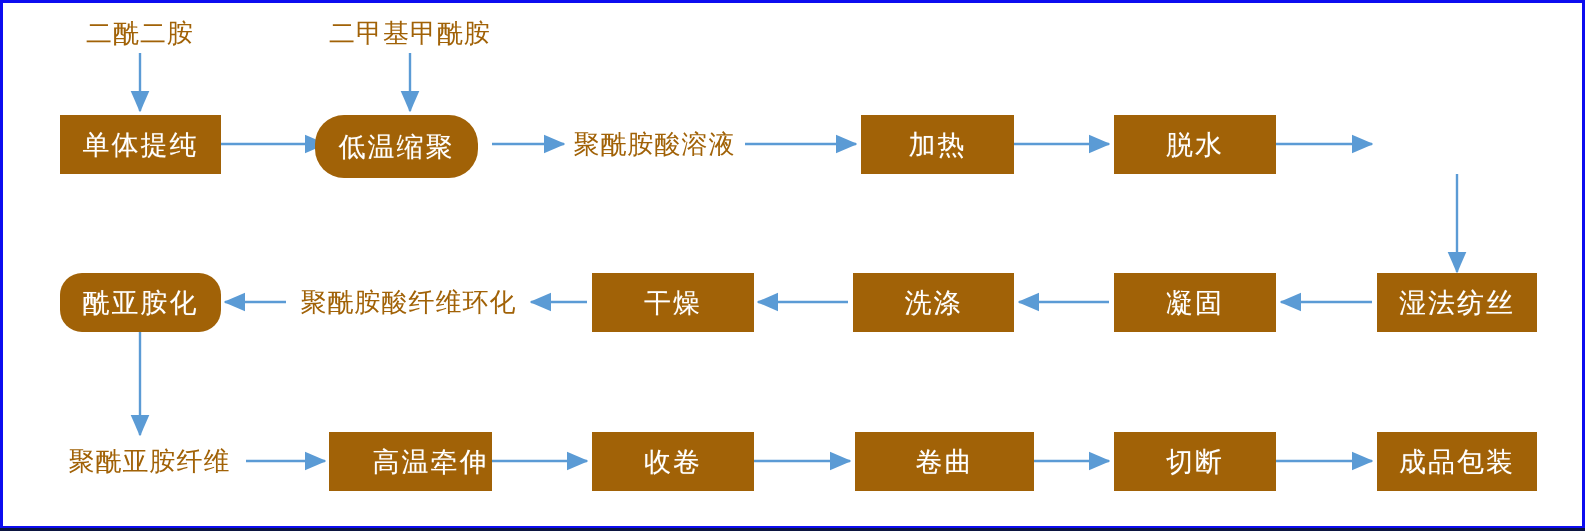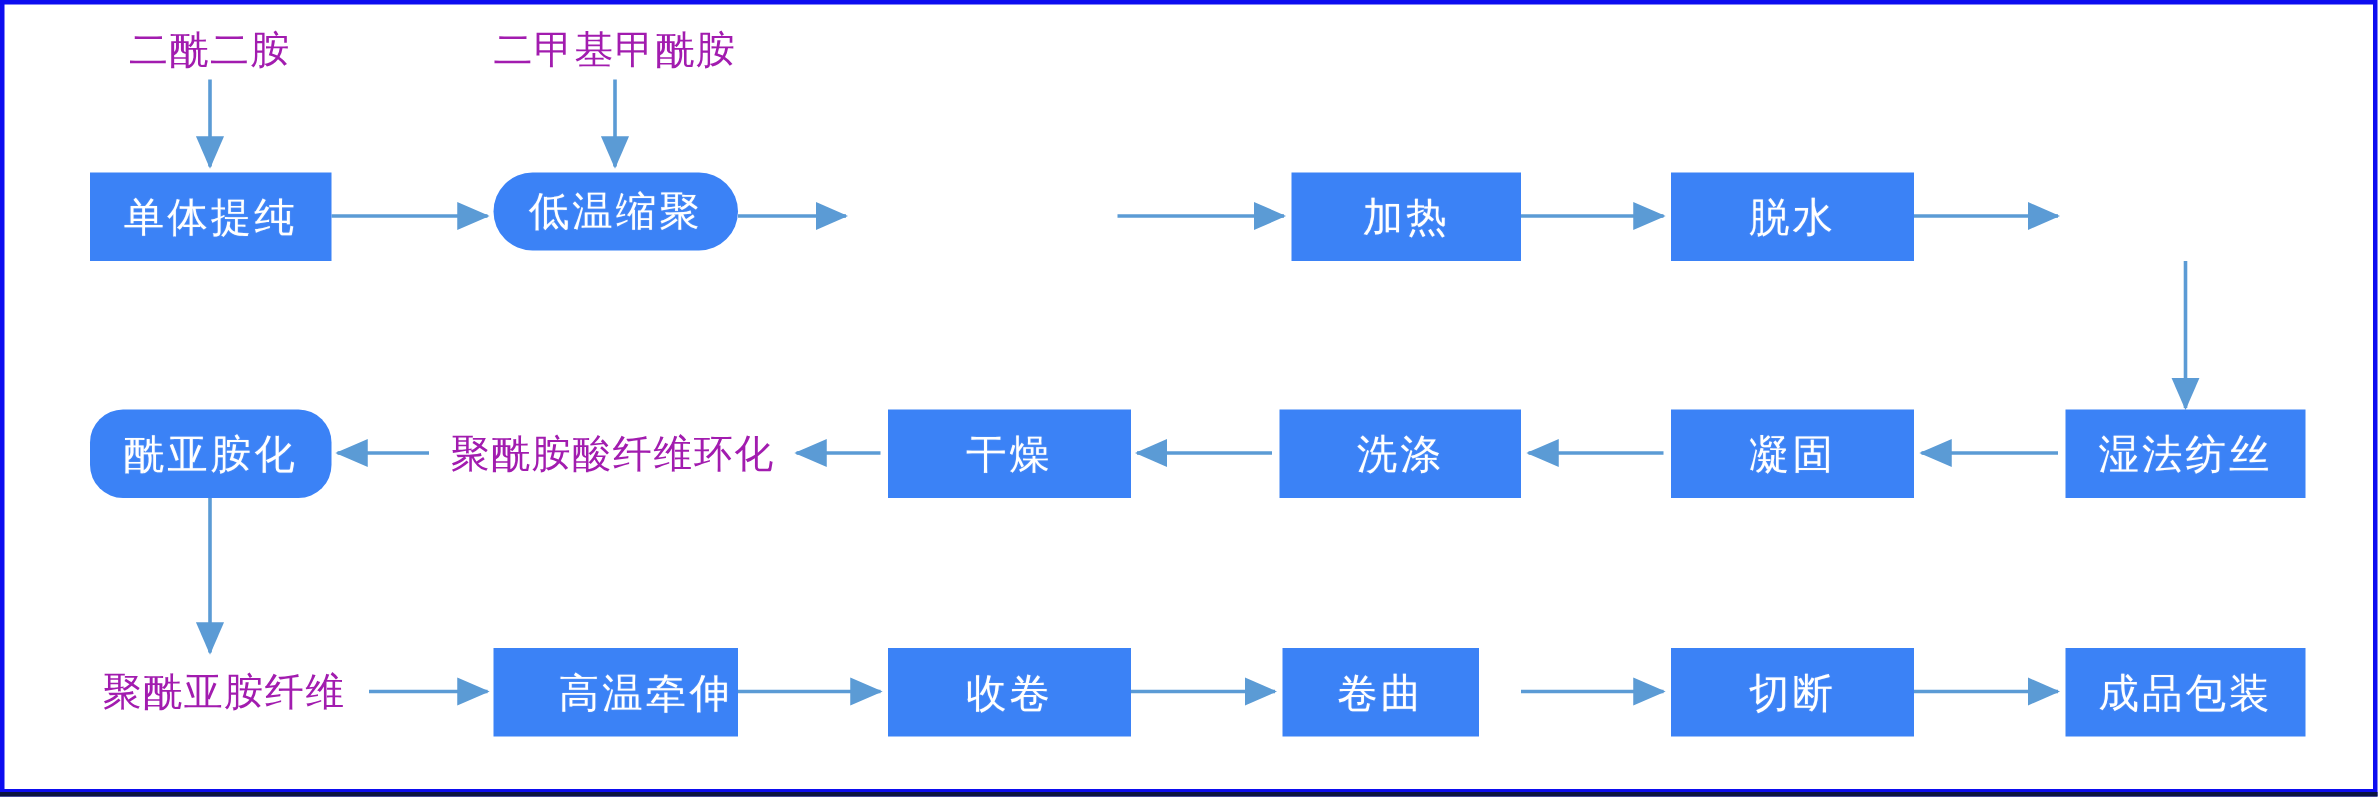--- a/index.html
+++ b/index.html
@@ -17,32 +17,32 @@
     background:#fff;
   }
   #frame:after{
     content:"";position:absolute;left:-3px;right:-3px;bottom:-5px;
     height:3px;background:#0b1440;
   }
   #canvas{position:absolute;left:0;top:0;width:1585px;height:531px;}
 
   .node{
     position:absolute;
-    background:#3b82f6;
+    background:#a16207;
     color:#ffffff;
     display:flex;align-items:center;justify-content:center;
     font-size:27px;
     letter-spacing:2px;
     box-sizing:border-box;
     white-space:nowrap;
     text-shadow:0 0 1px rgba(255,255,255,.35);
   }
   .label{
     position:absolute;
-    color:#a21caf;
+    color:#a16207;
     display:flex;align-items:center;justify-content:center;
     font-size:26px;
     letter-spacing:1px;
     white-space:nowrap;
   }
   svg#wires{position:absolute;left:0;top:0;width:1585px;height:531px;pointer-events:none;}
   .wire{stroke:#5b9bd5;stroke-width:2.4;fill:none;}
   .head{fill:#5b9bd5;}
 </style>
 </head>
@@ -88,22 +88,23 @@
       <line class="wire" x1="751" y1="458" x2="847" y2="458" marker-end="url(#ar-r)"></line>
       <line class="wire" x1="1011" y1="458" x2="1106" y2="458" marker-end="url(#ar-r)"></line>
       <line class="wire" x1="1273" y1="458" x2="1369" y2="458" marker-end="url(#ar-r)"></line>
     </svg>
 
     <div class="label" style="left:57px;top:12px;width:160px;height:36px;">二酰二胺</div>
     <div class="label" style="left:317px;top:12px;width:180px;height:36px;">二甲基甲酰胺</div>
 
     <div class="node" style="left:57px;top:112px;width:161px;height:59px;">单体提纯</div>
 
-    <div class="node" style="left:326px;top:112px;width:163px;height:52px;border-radius:29px;">低温缩聚</div>
+    <div class="node" style="left:312px;top:112px;width:163px;height:63px;border-radius:29px;">低温缩聚</div>
 
+    <div class="label" style="left:561px;top:123px;width:181px;height:36px;">聚酰胺酸溶液</div>
 
     <div class="node" style="left:858px;top:112px;width:153px;height:59px;">加热</div>
 
     <div class="node" style="left:1111px;top:112px;width:162px;height:59px;">脱水</div>
 
 
     <div class="node" style="left:57px;top:270px;width:161px;height:59px;border-radius:22px;">酰亚胺化</div>
 
     <div class="label" style="left:283px;top:281px;width:245px;height:36px;">聚酰胺酸纤维环化</div>
 
@@ -114,20 +115,20 @@
     <div class="node" style="left:1111px;top:270px;width:162px;height:59px;">凝固</div>
 
     <div class="node" style="left:1374px;top:270px;width:160px;height:59px;">湿法纺丝</div>
 
     <div class="label" style="left:50px;top:440px;width:193px;height:36px;">聚酰亚胺纤维</div>
 
     <div class="node" style="left:326px;top:429px;width:163px;height:59px;padding-left:40px;">高温牵伸</div>
 
     <div class="node" style="left:589px;top:429px;width:162px;height:59px;">收卷</div>
 
-    <div class="node" style="left:852px;top:429px;width:131px;height:59px;">卷曲</div>
+    <div class="node" style="left:852px;top:429px;width:179px;height:59px;">卷曲</div>
 
     <div class="node" style="left:1111px;top:429px;width:162px;height:59px;">切断</div>
 
     <div class="node" style="left:1374px;top:429px;width:160px;height:59px;">成品包装</div>
 
   </div>
 </div>
 
 </body></html>

